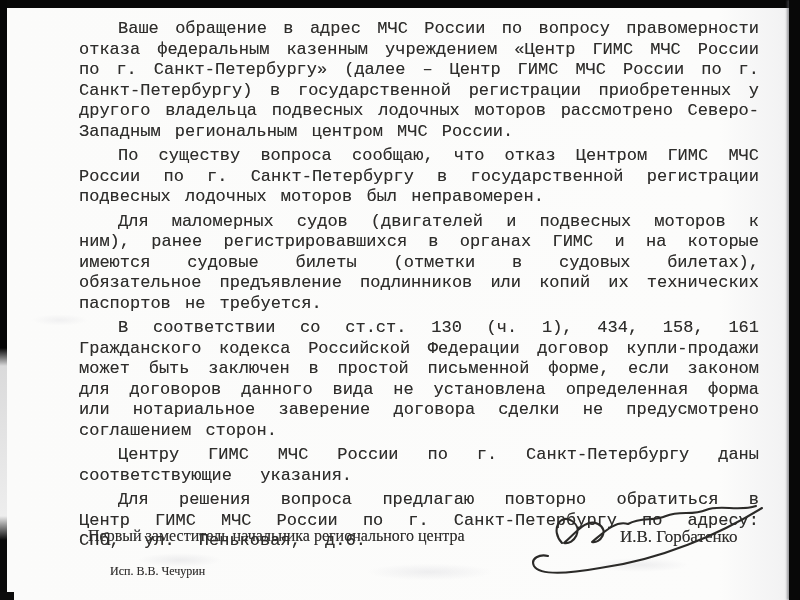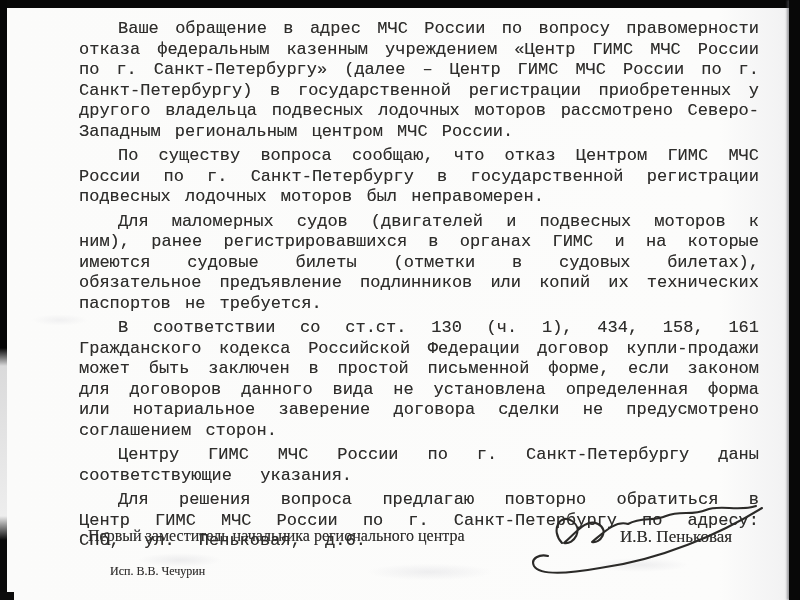--- a/index.html
+++ b/index.html
@@ -70,21 +70,21 @@
     <p class="med-gaps">Для решения вопроса предлагаю повторно обратиться в Центр ГИМС МЧС России по г. Санкт-Петербургу по адресу: СПб, ул. Пеньковая, д.6.</p>
   </div>
 
   <div class="sig-label">Первый заместитель начальника регионального центра</div>
 
   <svg class="sig-svg" viewBox="0 0 300 80" aria-hidden="true">
     <path d="M62 45 C50 32 60 15 72 23 C84 31 74 47 64 45 C76 35 86 20 98 26 C110 32 100 46 92 44 C104 34 116 22 128 26 C142 18 152 24 166 18 C180 12 192 18 206 12 C220 6 238 14 256 8"></path>
     <path d="M262 10 C220 36 160 62 100 70 C72 75 40 78 34 68 C30 60 40 56 48 58"></path>
   </svg>
 
-  <div class="sig-name">И.В. Пеньковая</div>
+  <div class="sig-name">И.В. Горбатенко</div>
 
   <div class="footer">
     <div>Исп. В.В. Чечурин</div>
   </div>
 
   <div class="bar-top"></div>
   <div class="bar-left"></div>
   <div class="bar-right"></div>
   <div class="corner-mark"></div>
 </div>

